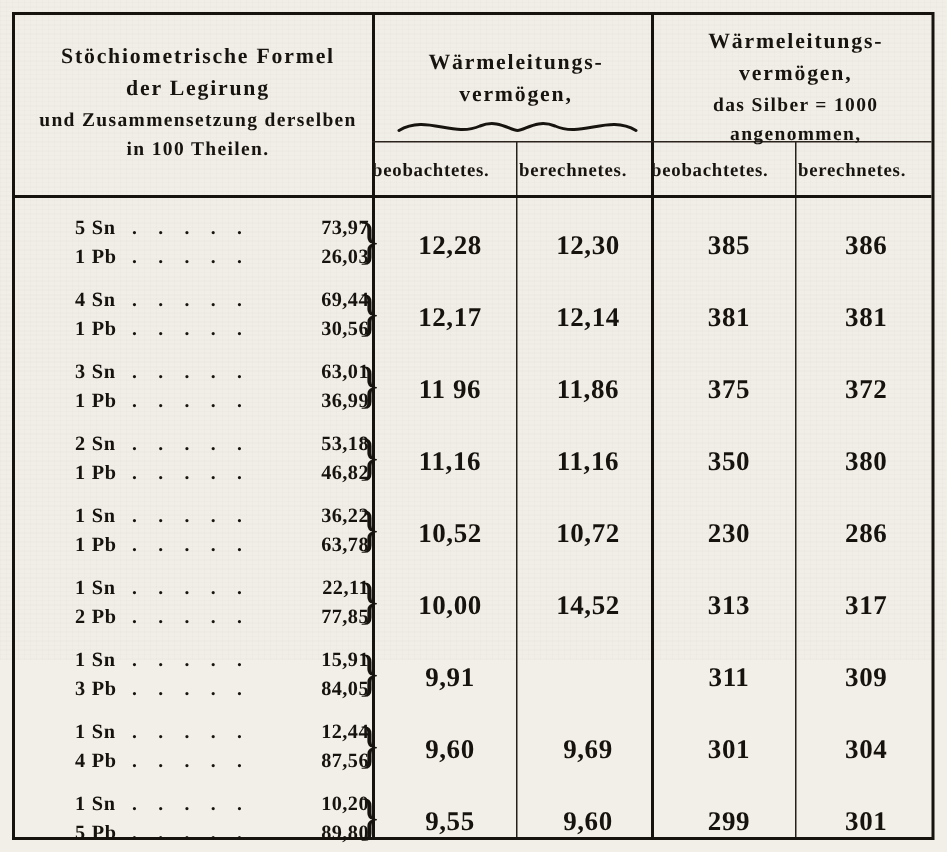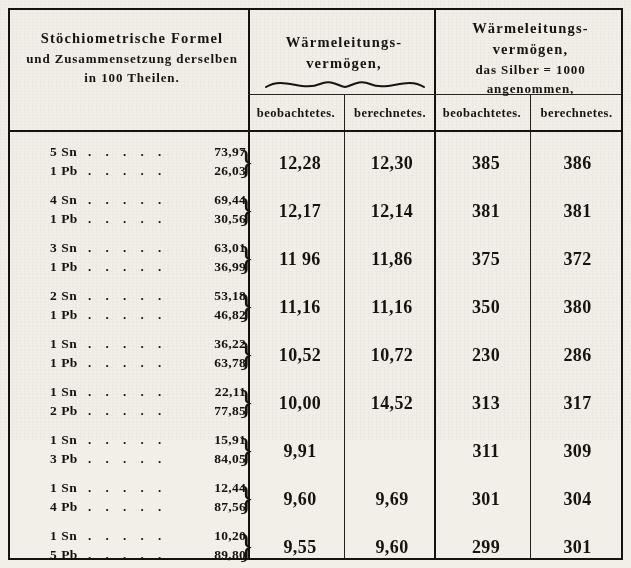--- a/index.html
+++ b/index.html
@@ -92,21 +92,21 @@
     top: 22px;
     width: 180px;
   }
   .hdr-col3 {
     left: 430px;
     top: 8px;
     width: 181px;
   }
   .subhdr {
     position: absolute;
-    text-align: center;
+    text-align: left;
     font-size: 12.5px;
     font-weight: bold;
     letter-spacing: 0.5px;
     color: #17130e;
     font-family: "Liberation Serif", serif;
   }
 
   
   .rows {
     position: absolute;
@@ -198,20 +198,21 @@
     <div class="vrule" style="left:238px"></div>
     <div class="vrule" style="left:424px"></div>
     <div class="vrule thin" style="left:334px; top:84px;"></div>
     <div class="vrule thin" style="left:520px; top:84px;"></div>
 
     <div class="hrule thin" style="top:84px; left:238px; right:0;"></div>
     <div class="hrule" style="top:120px;"></div>
 
     <div class="hdr hdr-col1">
       <div class="frak">Stöchiometrische Formel</div>
+      <div class="frak">der Legirung</div>
       <div class="frak small">und Zusammensetzung derselben</div>
       <div class="frak small">in 100 Theilen.</div>
     </div>
 
     <div class="hdr hdr-col2">
       <div class="frak">Wärmeleitungs-</div>
       <div class="frak">vermögen,</div>
     </div>
     <div style="position:absolute; left:252px; top:68px; width:166px; height:14px;">
       <svg width="166" height="14" viewBox="0 0 166 14" xmlns="http://www.w3.org/2000/svg">

